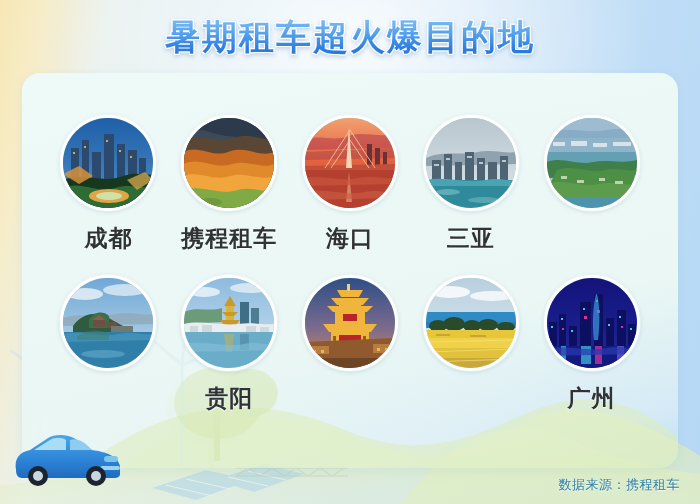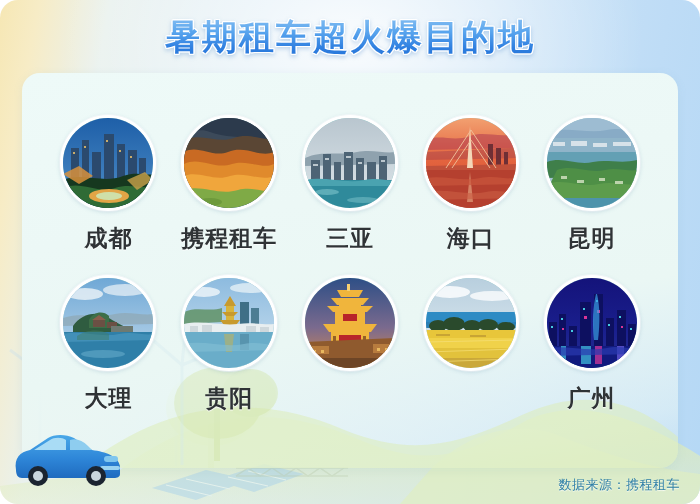--- a/index.html
+++ b/index.html
@@ -5,21 +5,20 @@
   html,body{margin:0;padding:0;}
   body{
     width:700px;height:504px;overflow:hidden;
     font-family:"Liberation Sans","DejaVu Sans",sans-serif;
   }
   #stage{
     position:relative;width:700px;height:504px;overflow:hidden;
     background:
       radial-gradient(ellipse 420px 300px at 50% 8%, rgba(255,255,255,.85) 0%, rgba(255,255,255,0) 70%),
       linear-gradient(100deg,#f6e7b4 0%,#f7ecc6 5%,#e9f1ee 14%,#dcecf6 34%,#cfe5f7 62%,#bedcf6 85%,#b5d8f5 100%);
-    border-radius: 18px;
   }
   
   .bgart{position:absolute;left:0;top:0;width:700px;height:504px;pointer-events:none;}
   
   #title-wrap{position:absolute;left:0;top:14px;width:700px;text-align:center;}
   #title{
     display:inline-block;
     font-size:35px;font-weight:bold;letter-spacing:2px;
     background:linear-gradient(180deg,#8ec3f2 0%,#59a5ee 38%,#2f7fe0 72%,#2472d6 100%);
     -webkit-background-clip:text;background-clip:text;color:transparent;
@@ -187,20 +186,55 @@
           <ellipse cx="26" cy="84" rx="12" ry="4" fill="#6e9a3c"></ellipse>
           </svg>
         </div>
         <div class="cname">携程租车</div>
       </div>
 
       <div class="cell">
         <div class="circle">
           <svg viewBox="0 0 90 90">
               <defs>
+                <linearGradient id="hkS" x1="0" y1="0" x2="0" y2="1">
+                  <stop offset="0%" stop-color="#f2a070"></stop>
+                  <stop offset="45%" stop-color="#e4653f"></stop>
+                  <stop offset="100%" stop-color="#cf4730"></stop>
+                </linearGradient>
+              </defs>
+          <rect width="90" height="90" fill="url(#hkS)"></rect>
+          <path d="M0 22 C14 16 28 24 44 18 C58 13 72 20 90 16 L90 30 L0 32 Z" fill="#b03a50" opacity=".55"></path>
+          <path d="M0 34 L90 30 L90 40 L0 42 Z" fill="#a8414a" opacity=".5"></path>
+          <g fill="#6e2f35">
+                <rect x="62" y="26" width="5" height="22"></rect>
+                <rect x="70" y="30" width="5" height="18"></rect>
+                <rect x="78" y="34" width="4" height="14"></rect>
+              </g>
+          <path d="M0 48 L90 46 L90 52 L0 54 Z" fill="#c0503a"></path>
+          <path d="M44 8 L47 50 L41 50 Z" fill="#f4d7b8"></path>
+          <g stroke="#f0c49e" stroke-width="1" opacity=".9">
+                <line x1="45" y1="12" x2="20" y2="50"></line>
+                <line x1="45" y1="12" x2="70" y2="50"></line>
+                <line x1="45" y1="22" x2="26" y2="50"></line>
+                <line x1="45" y1="22" x2="64" y2="50"></line>
+              </g>
+          <rect x="0" y="52" width="90" height="38" fill="#b5402f"></rect>
+          <path d="M44 54 L47 84 L41 84 Z" fill="#e2a07c" opacity=".7"></path>
+          <path d="M0 60 C18 57 36 64 54 60 C70 57 82 62 90 60 L90 66 L0 68 Z" fill="#c9563c" opacity=".7"></path>
+          <path d="M0 74 C20 70 40 78 60 74 C74 71 84 76 90 74 L90 80 L0 82 Z" fill="#cc5f45" opacity=".6"></path>
+          </svg>
+        </div>
+        <div class="cname">海口</div>
+      </div>
+
+      <div class="cell">
+        <div class="circle">
+          <svg viewBox="0 0 90 90">
+              <defs>
                 <linearGradient id="syS" x1="0" y1="0" x2="0" y2="1">
                   <stop offset="0%" stop-color="#b9c6cf"></stop>
                   <stop offset="100%" stop-color="#dde6ea"></stop>
                 </linearGradient>
               </defs>
           <rect width="90" height="90" fill="url(#syS)"></rect>
           <path d="M0 40 C18 32 34 38 52 34 C68 31 80 36 90 34 L90 46 L0 48 Z" fill="#8fa2ae"></path>
           <g fill="#4d6475">
                 <rect x="6" y="42" width="9" height="22"></rect>
                 <rect x="18" y="36" width="8" height="28"></rect>
@@ -222,55 +256,20 @@
           <ellipse cx="22" cy="74" rx="12" ry="3" fill="#7fc4cb" opacity=".6"></ellipse>
           <ellipse cx="58" cy="82" rx="16" ry="3" fill="#7fc4cb" opacity=".5"></ellipse>
           </svg>
         </div>
         <div class="cname">三亚</div>
       </div>
 
       <div class="cell">
         <div class="circle">
           <svg viewBox="0 0 90 90">
-              <defs>
-                <linearGradient id="hkS" x1="0" y1="0" x2="0" y2="1">
-                  <stop offset="0%" stop-color="#f2a070"></stop>
-                  <stop offset="45%" stop-color="#e4653f"></stop>
-                  <stop offset="100%" stop-color="#cf4730"></stop>
-                </linearGradient>
-              </defs>
-          <rect width="90" height="90" fill="url(#hkS)"></rect>
-          <path d="M0 22 C14 16 28 24 44 18 C58 13 72 20 90 16 L90 30 L0 32 Z" fill="#b03a50" opacity=".55"></path>
-          <path d="M0 34 L90 30 L90 40 L0 42 Z" fill="#a8414a" opacity=".5"></path>
-          <g fill="#6e2f35">
-                <rect x="62" y="26" width="5" height="22"></rect>
-                <rect x="70" y="30" width="5" height="18"></rect>
-                <rect x="78" y="34" width="4" height="14"></rect>
-              </g>
-          <path d="M0 48 L90 46 L90 52 L0 54 Z" fill="#c0503a"></path>
-          <path d="M44 8 L47 50 L41 50 Z" fill="#f4d7b8"></path>
-          <g stroke="#f0c49e" stroke-width="1" opacity=".9">
-                <line x1="45" y1="12" x2="20" y2="50"></line>
-                <line x1="45" y1="12" x2="70" y2="50"></line>
-                <line x1="45" y1="22" x2="26" y2="50"></line>
-                <line x1="45" y1="22" x2="64" y2="50"></line>
-              </g>
-          <rect x="0" y="52" width="90" height="38" fill="#b5402f"></rect>
-          <path d="M44 54 L47 84 L41 84 Z" fill="#e2a07c" opacity=".7"></path>
-          <path d="M0 60 C18 57 36 64 54 60 C70 57 82 62 90 60 L90 66 L0 68 Z" fill="#c9563c" opacity=".7"></path>
-          <path d="M0 74 C20 70 40 78 60 74 C74 71 84 76 90 74 L90 80 L0 82 Z" fill="#cc5f45" opacity=".6"></path>
-          </svg>
-        </div>
-        <div class="cname">海口</div>
-      </div>
-
-      <div class="cell">
-        <div class="circle">
-          <svg viewBox="0 0 90 90">
               <rect width="90" height="90" fill="#a8c4d6"></rect>
           <rect y="0" width="90" height="20" fill="#9dbcd2"></rect>
           <path d="M0 14 C20 8 40 16 60 12 C74 9 84 14 90 12 L90 22 L0 24 Z" fill="#7fa4c0" opacity=".7"></path>
           <rect y="20" width="90" height="16" fill="#8fb4c9"></rect>
           <g fill="#e4eaef" opacity=".85">
                 <rect x="6" y="24" width="12" height="4"></rect>
                 <rect x="24" y="23" width="16" height="5"></rect>
                 <rect x="46" y="25" width="14" height="4"></rect>
                 <rect x="66" y="24" width="18" height="4"></rect>
               </g>
@@ -280,21 +279,20 @@
           <path d="M0 66 C18 60 34 70 52 66 C66 63 78 68 90 66 L90 80 L0 82 Z" fill="#5d9c4c"></path>
           <g fill="#d9e4c6" opacity=".8">
                 <rect x="14" y="58" width="6" height="3"></rect>
                 <rect x="30" y="62" width="7" height="3"></rect>
                 <rect x="52" y="60" width="6" height="3"></rect>
                 <rect x="68" y="63" width="8" height="3"></rect>
               </g>
           <rect y="80" width="90" height="10" fill="#4d93ab"></rect>
           </svg>
         </div>
-        <div class="cname">昆明</div>
       </div>
 
     </div>
 
     <div class="grid row" id="row2">
 
       <div class="cell">
         <div class="circle">
           <svg viewBox="0 0 90 90">
               <defs>
@@ -314,21 +312,20 @@
                 <rect x="44" y="44" width="10" height="6"></rect>
               </g>
           <path d="M29 42 L36 37 L43 42 Z" fill="#8a5f4c"></path>
           <rect x="48" y="48" width="22" height="6" fill="#6e7a72"></rect>
           <rect x="0" y="54" width="90" height="36" fill="#2f7fa8"></rect>
           <path d="M0 56 C18 52 38 60 56 56 C70 53 82 58 90 56 L90 62 L0 64 Z" fill="#4795bb" opacity=".8"></path>
           <path d="M14 58 C22 52 36 50 46 56 L46 62 L14 62 Z" fill="#3f7d68" opacity=".5"></path>
           <ellipse cx="40" cy="76" rx="22" ry="4" fill="#6fb3cf" opacity=".5"></ellipse>
           </svg>
         </div>
-        <div class="cname">大理</div>
       </div>
 
       <div class="cell">
         <div class="circle">
           <svg viewBox="0 0 90 90">
               <defs>
                 <linearGradient id="gyS" x1="0" y1="0" x2="0" y2="1">
                   <stop offset="0%" stop-color="#8dbbdf"></stop>
                   <stop offset="100%" stop-color="#cfe3f1"></stop>
                 </linearGradient>

